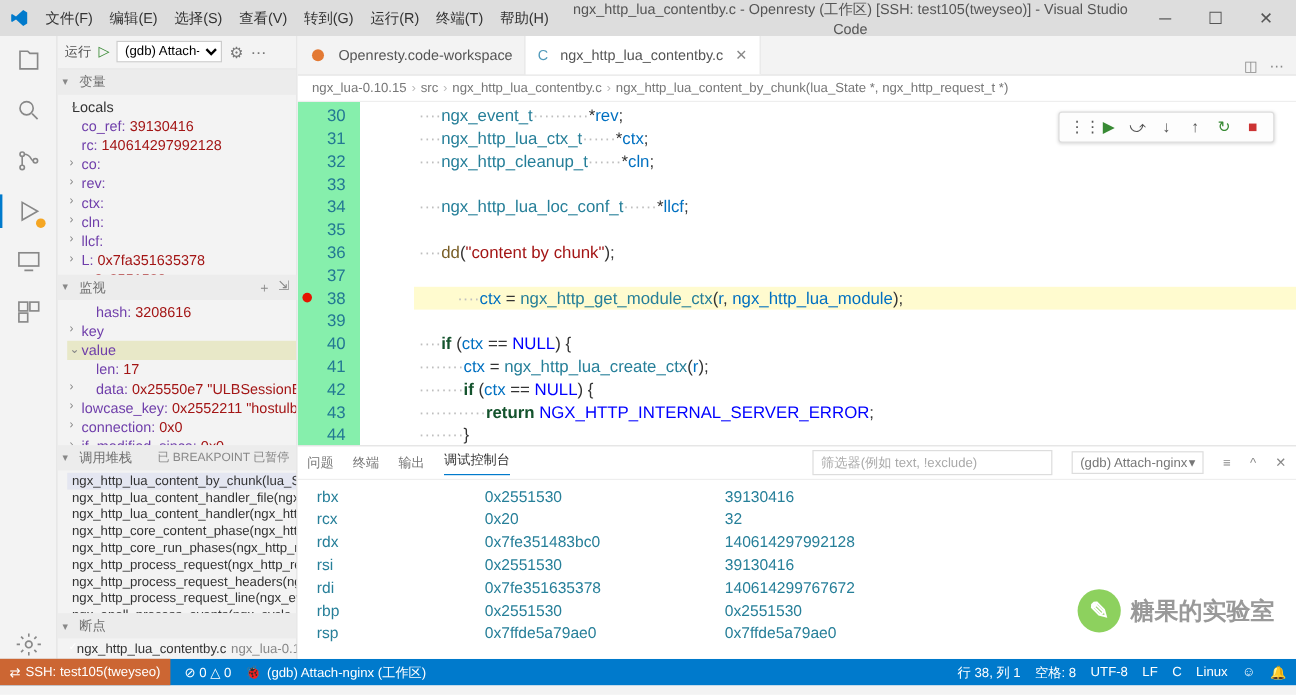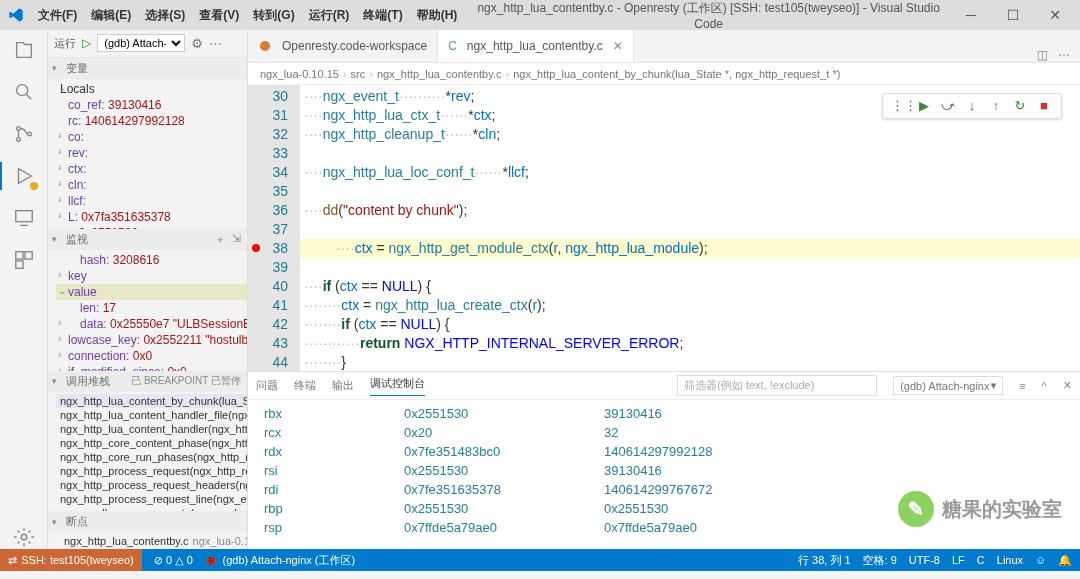--- a/index.html
+++ b/index.html
@@ -1,20 +1,20 @@
 <!DOCTYPE html>
 <html><head>
 <meta charset="utf-8">
 <style>
 * { margin: 0; padding: 0; box-sizing: border-box; font-family: "Segoe UI", "Microsoft YaHei", sans-serif; }
 body { width: 1080px; height: 579px; overflow: hidden; background: #f3f3f3; color: #333; font-size: 12px; }
 .titlebar { height: 30px; background: #dddddd; display: flex; align-items: center; padding: 0 8px; }
 .titlebar .vslogo { width: 16px; height: 16px; margin-right: 8px; }
 .titlebar .menus { display: flex; gap: 2px; }
-.titlebar .menus span { padding: 4px 6px; cursor: default; font-weight: bold; }
+.titlebar .menus span { padding: 4px 6px; cursor: default; }
 .titlebar .title { flex: 1; text-align: center; color: #555; font-size: 12px; }
 .titlebar .winbtns { display: flex; gap: 8px; }
 .titlebar .winbtns span { width: 34px; text-align: center; font-size: 14px; color: #555; }
 .main { display: flex; height: 519px; }
 .activitybar { width: 48px; background: #2c2c2c0d; display: flex; flex-direction: column; align-items: center; padding-top: 8px; gap: 18px; border-right: 1px solid #e0e0e0; background:#f3f3f3;}
 .activitybar .aicon { width: 24px; height: 24px; color: #888; display:flex; align-items:center; justify-content:center; position:relative;}
 .activitybar .aicon.active::before { content:""; position:absolute; left:-12px; top:-2px; bottom:-2px; width:2px; background:#007acc;}
 .activitybar .aicon svg { width:22px; height:22px; stroke:#888; fill:none; stroke-width:1.5;}
 .activitybar .aicon.badge::after{content:""; position:absolute; right:-2px; bottom:-2px; width:8px; height:8px; background:#f5a623; border-radius:50%;}
 .sidebar { width: 200px; background: #f3f3f3; border-right: 1px solid #e0e0e0; display:flex; flex-direction:column; overflow:hidden;}
@@ -42,25 +42,25 @@
 .tab .close{color:#888; font-size:12px;}
 .tabs .spacer{flex:1;}
 .tabs .tbicons{display:flex; gap:10px; padding:0 10px; color:#888;}
 .crumbs{height:22px; display:flex; align-items:center; padding:0 12px; font-size:11px; color:#777; gap:4px; border-bottom:1px solid #eee;}
 .crumbs .sep{color:#bbb;}
 .debugtoolbar{position:absolute; top:63px; right:18px; background:#fdfdfd; border:1px solid #ddd; border-radius:3px; box-shadow:0 1px 3px rgba(0,0,0,.15); display:flex; gap:6px; padding:4px 8px; z-index:10;}
 .debugtoolbar span{width:18px; text-align:center; color:#555; font-size:13px;}
 .debugtoolbar .play{color:#388a34;}
 .debugtoolbar .stop{color:#c33;}
 .code{flex:1; display:flex; font-family:Consolas,"Courier New",monospace; font-size:14px; line-height:19px; overflow:hidden; position:relative;}
-.gutter{width:52px; text-align:right; color:#237893; padding:2px 12px 0 0; background:#e5e5e5; user-select:none;}
+.gutter{width:52px; text-align:right; color:#237893; padding:2px 12px 0 0; background:#86efac; user-select:none;}
 .gutter .ln{height:19px;}
 .gutter .ln.bp{position:relative;}
 .gutter .ln.bp::before{content:""; position:absolute; left:4px; top:5px; width:8px; height:8px; background:#e51400; border-radius:50%;}
-.codelines{flex:1; padding-top:2px;}
+.codelines{flex:1; padding-top:2px;margin-left:45px;}
 .codelines .cl{height:19px; white-space:pre; padding-left:4px;}
 .codelines .cl.hl{background:#fffbcf;padding-left:36px;}
 .tok-type{color:#267f99;}
 .tok-kw{color:#14532d; font-weight:600;}
 .tok-id{color:#0070c1;}
 .tok-fn{color:#795e26;}
 .tok-str{color:#a31515;}
 .tok-const{color:#0000ff;}
 .tok-ws{color:#bfbfbf;}
 .tok-pun{color:#333;}
@@ -374,21 +374,21 @@
     </div>
   </div>
 </div>
 
 <div class="statusbar">
   <div class="orange item">⇄ <span>SSH: test105(tweyseo)</span></div>
   <div class="item">⊘ 0 △ 0</div>
   <div class="item">🐞 <span>(gdb) Attach-nginx (工作区)</span></div>
   <div class="spacer"></div>
   <div class="item">行 38, 列 1</div>
-  <div class="item">空格: 9</div>
+  <div class="item">空格: 8</div>
   <div class="item">UTF-8</div>
   <div class="item">LF</div>
   <div class="item">C</div>
   <div class="item">Linux</div>
   <div class="item">☺</div>
   <div class="item">🔔</div>
 </div>
 
 <div class="watermark">
   <div class="circ">✎</div>

